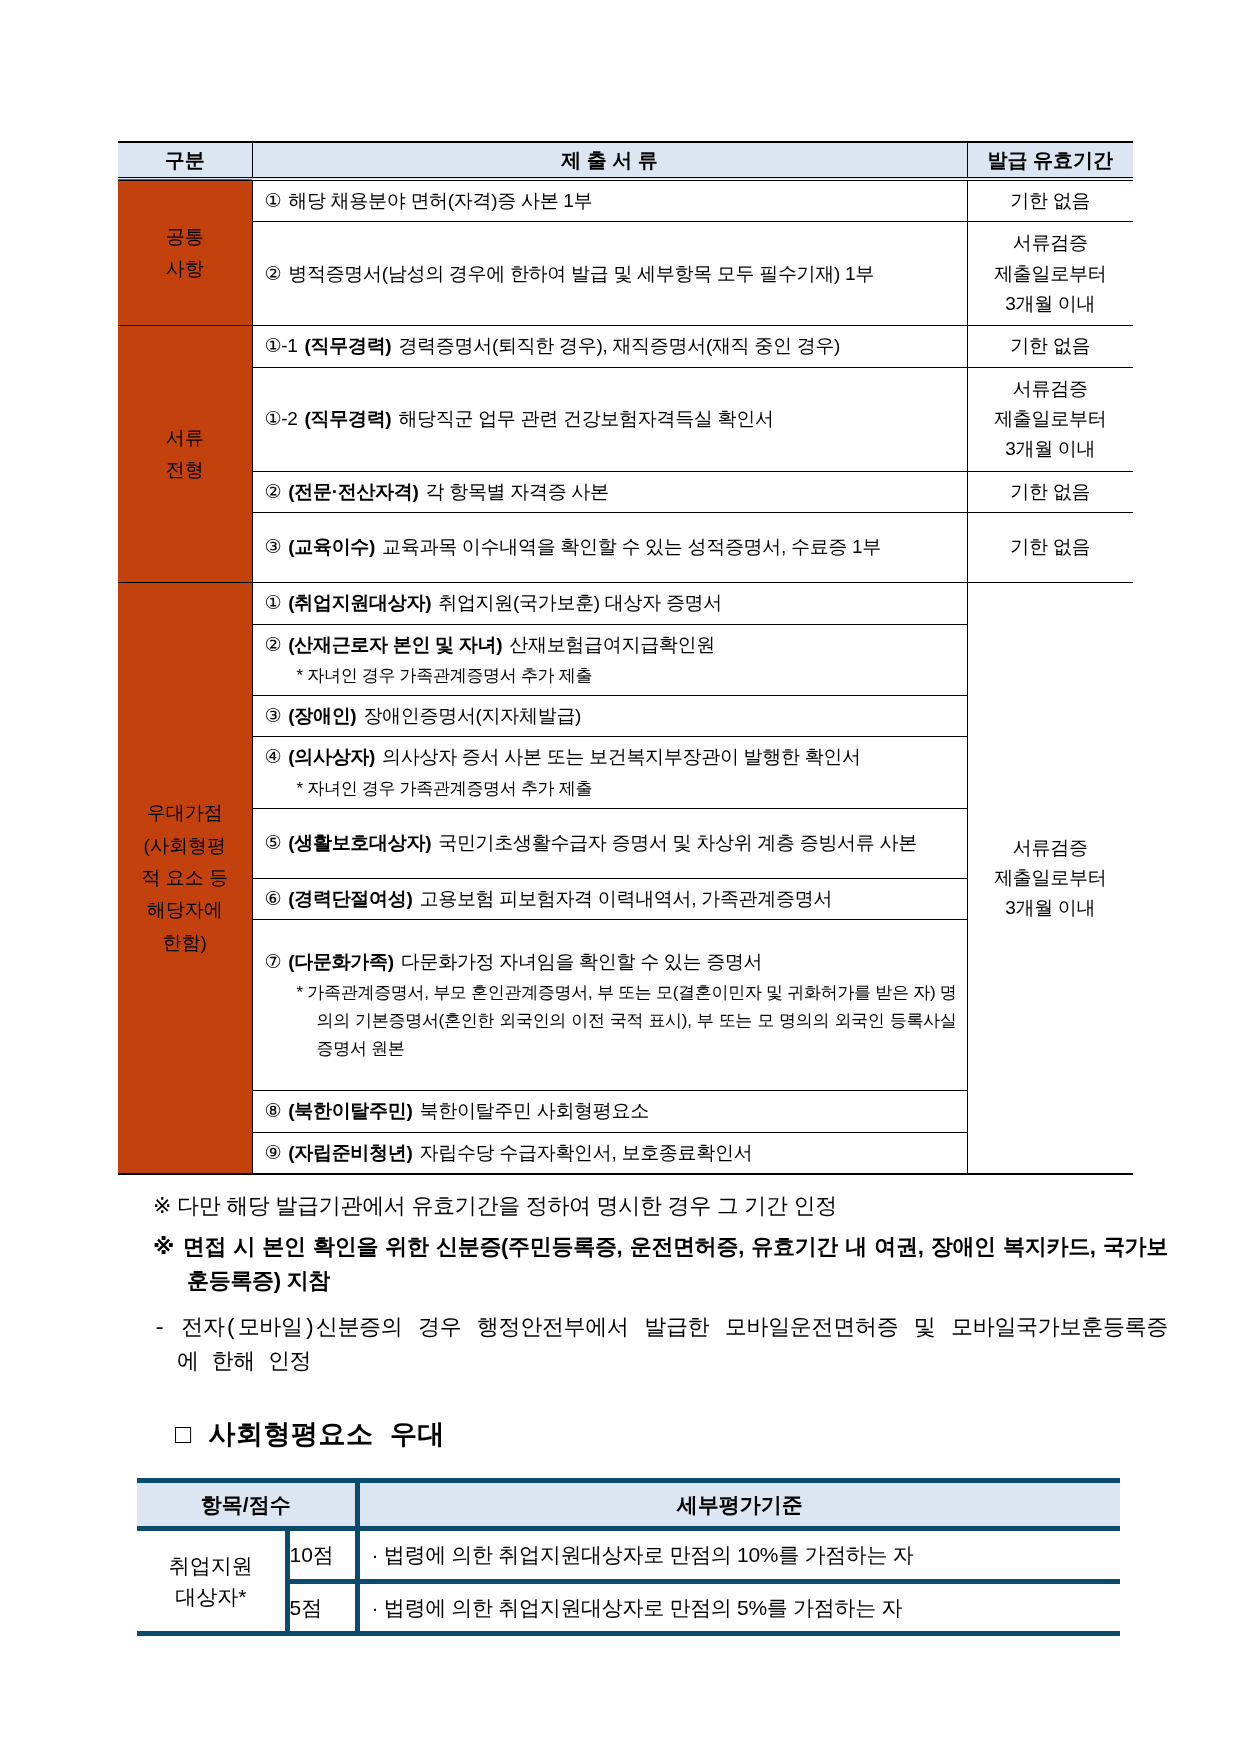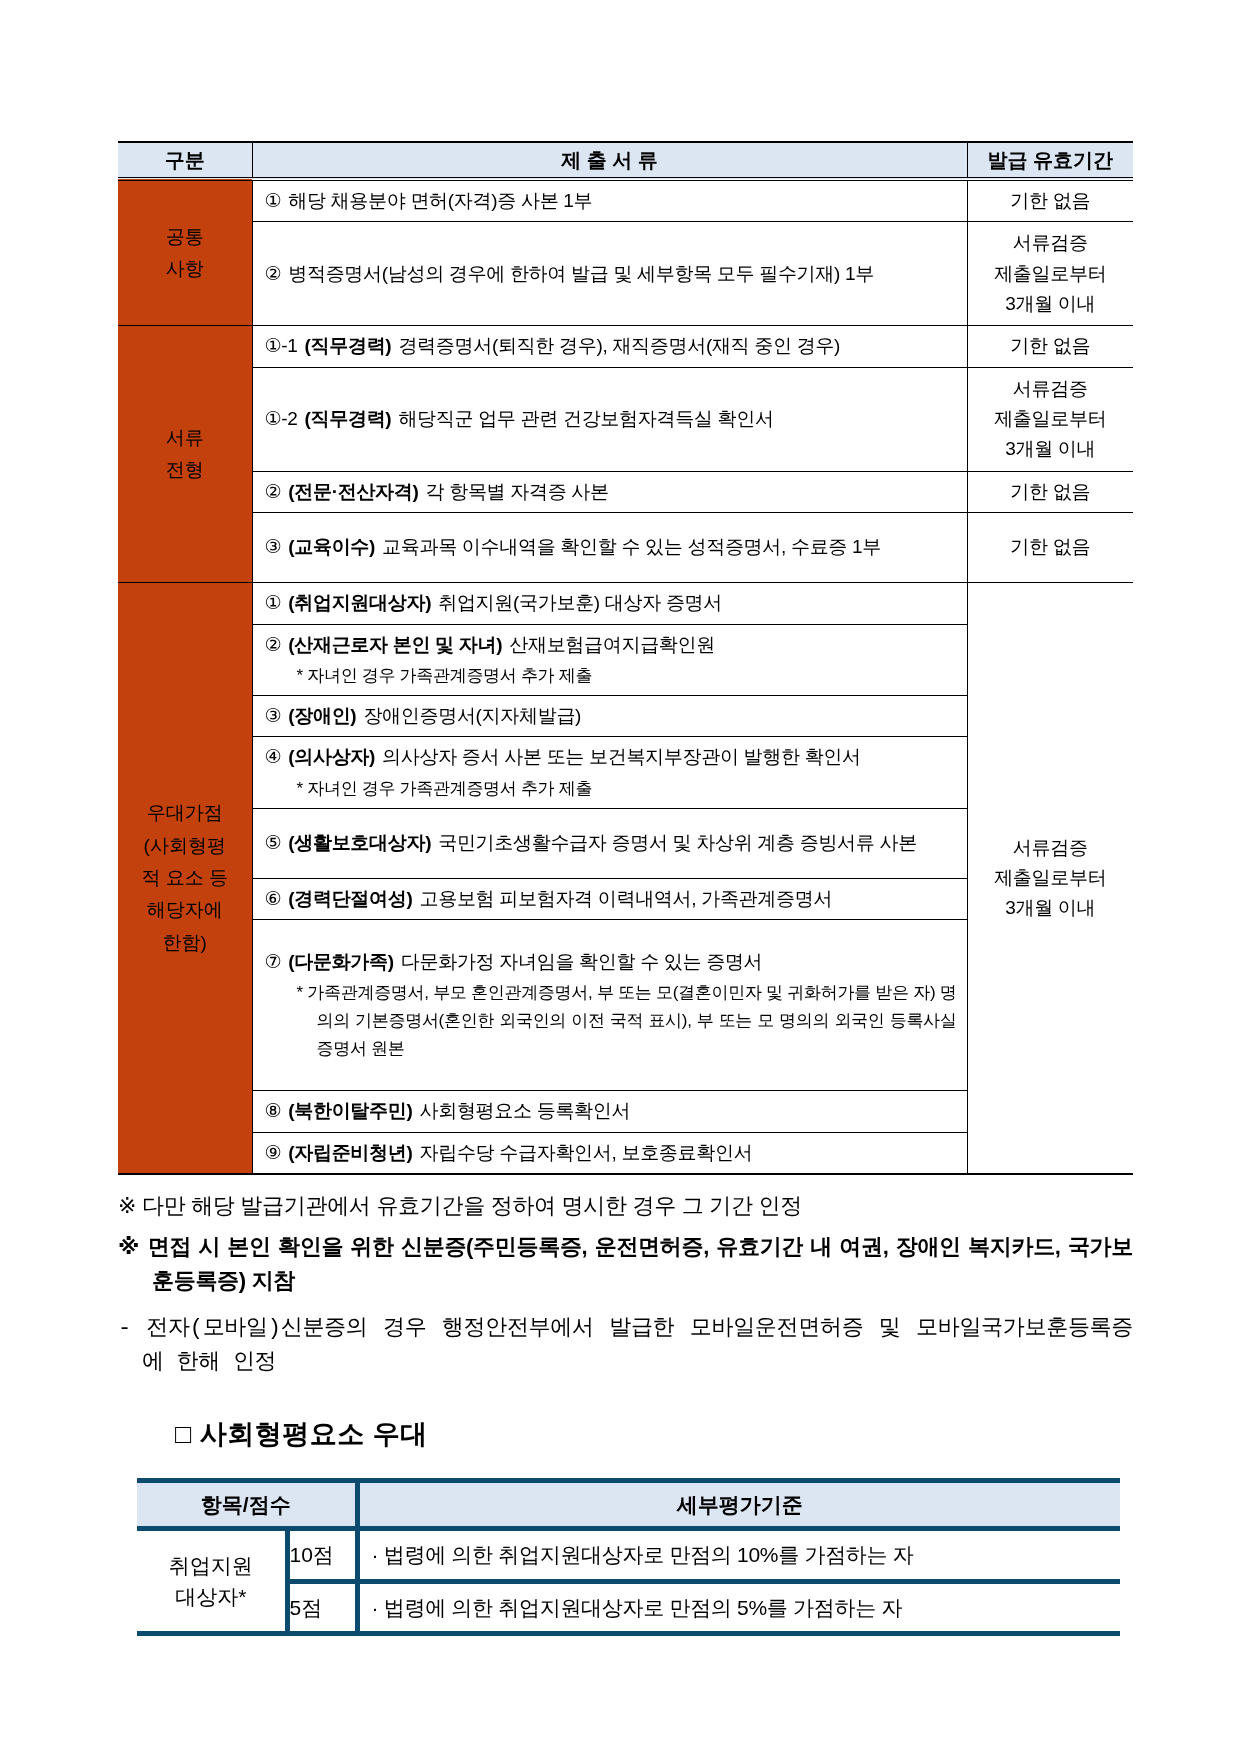--- a/index.html
+++ b/index.html
@@ -40,33 +40,33 @@
     text-align:justify; word-break:break-all; letter-spacing:-0.3px;
   }
   .val {
     text-align:center; font-size:19px; line-height:1.6;
     white-space:pre-line; letter-spacing:-0.3px;
   }
   tr.dotted > td { border-bottom:1px dotted #000; }
   .h38{height:38px;} .h70{height:70px;} .h104{height:104px;} .h171{height:171px;}
 
   
-  .notes { width:1015px; margin-top:14px; }
+  .notes { width:1015px; margin-top:14px;margin-left:35px; }
   .note {
     font-size:22px; line-height:1.55; margin:7px 0;
     padding-left:34px; text-indent:-34px;
     text-align:justify; word-break:break-all; letter-spacing:-0.3px;
   }
   .note.bold { font-weight:bold; }
   .note.dash { padding-left:24px; text-indent:-24px; margin-top:14px;font-family:Liberation Mono, monospace; }
 
   
   .heading {
     margin:36px 0 11px 17px;
-    font-family:Liberation Sans, sans-serif;
+    font-family:Liberation Mono, monospace;
     font-weight:600; font-size:27px; letter-spacing:0.5px;padding-left:40px;
   }
 
   
   .t2 {
     width:983px; margin:26px 0 0 19px;
     border-top:2px solid #000; border-bottom:2px solid #000;
   }
   .t2 th, .t2 td { border:5px solid #0c4a6e; vertical-align:middle; font-size:21px; }
   .t2 tr > *:first-child { border-left:0; }
@@ -187,21 +187,21 @@
         </td>
       </tr>
       <tr class="h171">
         <td class="doc">
           <div class="docline"><span class="num">⑦</span><span class="b">(다문화가족)</span><span>다문화가정 자녀임을 확인할 수 있는 증명서</span></div>
           <div class="subnote">* 가족관계증명서, 부모 혼인관계증명서, 부 또는 모(결혼이민자 및 귀화허가를 받은 자) 명의의 기본증명서(혼인한 외국인의 이전 국적 표시), 부 또는 모 명의의 외국인 등록사실증명서 원본</div>
         </td>
       </tr>
       <tr class="h38">
         <td class="doc">
-          <div class="docline"><span class="num">⑧</span><span class="b">(북한이탈주민)</span><span>사회형평요소 등록확인서</span></div>
+          <div class="docline"><span class="num">⑧</span><span class="b">(북한이탈주민)</span><span>북한이탈주민 사회형평요소</span></div>
         </td>
       </tr>
       <tr class="h38">
         <td class="doc">
           <div class="docline"><span class="num">⑨</span><span class="b">(자립준비청년)</span><span>자립수당 수급자확인서, 보호종료확인서</span></div>
         </td>
       </tr>
     </tbody>
   </table>
 

